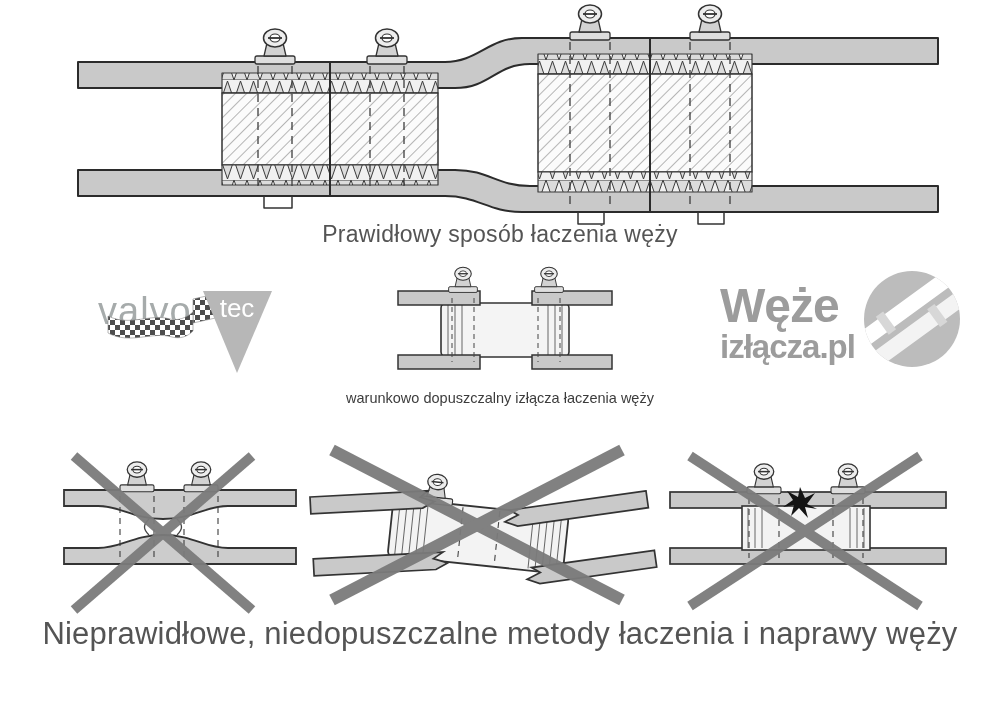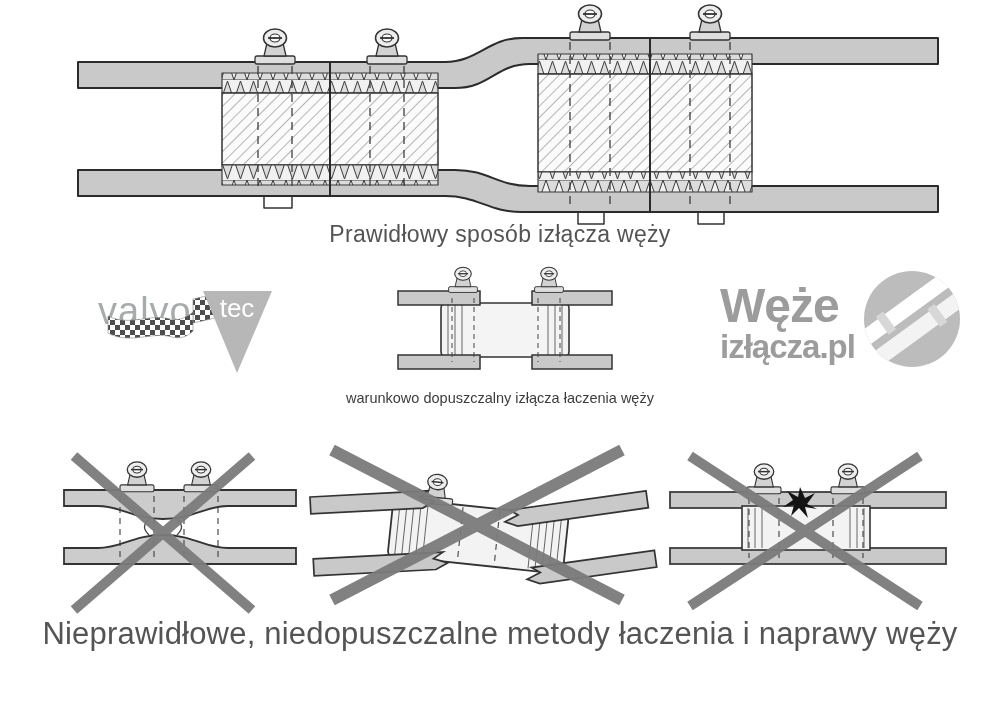--- a/index.html
+++ b/index.html
@@ -154,16 +154,16 @@
       <use href="#clampSym" xlink:href="#clampSym" transform="translate(764,492) scale(0.85)"></use>
       <use href="#clampSym" xlink:href="#clampSym" transform="translate(848,492) scale(0.85)"></use>
       <path d="M800,487 L805,498 L815,493 L807,504 L817,509 L805,507 L808,518 L799,508 L791,516 L794,505 L783,507 L793,500 L787,491 L798,497 Z" fill="#141414"></path>
       <g stroke="#7b7b7b" stroke-width="10" opacity="0.95">
         <line x1="690" y1="456" x2="920" y2="606"></line>
         <line x1="920" y1="456" x2="690" y2="606"></line>
       </g>
     </g>
   </svg>
 
-  <div class="caption caption-correct">Prawidłowy sposób izłącza węży</div>
+  <div class="caption caption-correct">Prawidłowy sposób łaczenia węży</div>
   <div class="caption caption-conditional">warunkowo dopuszczalny izłącza łaczenia węży</div>
   <div class="caption caption-incorrect">Nieprawidłowe, niedopuszczalne metody łaczenia i naprawy węży</div>
 </div>
 
 </body></html>

